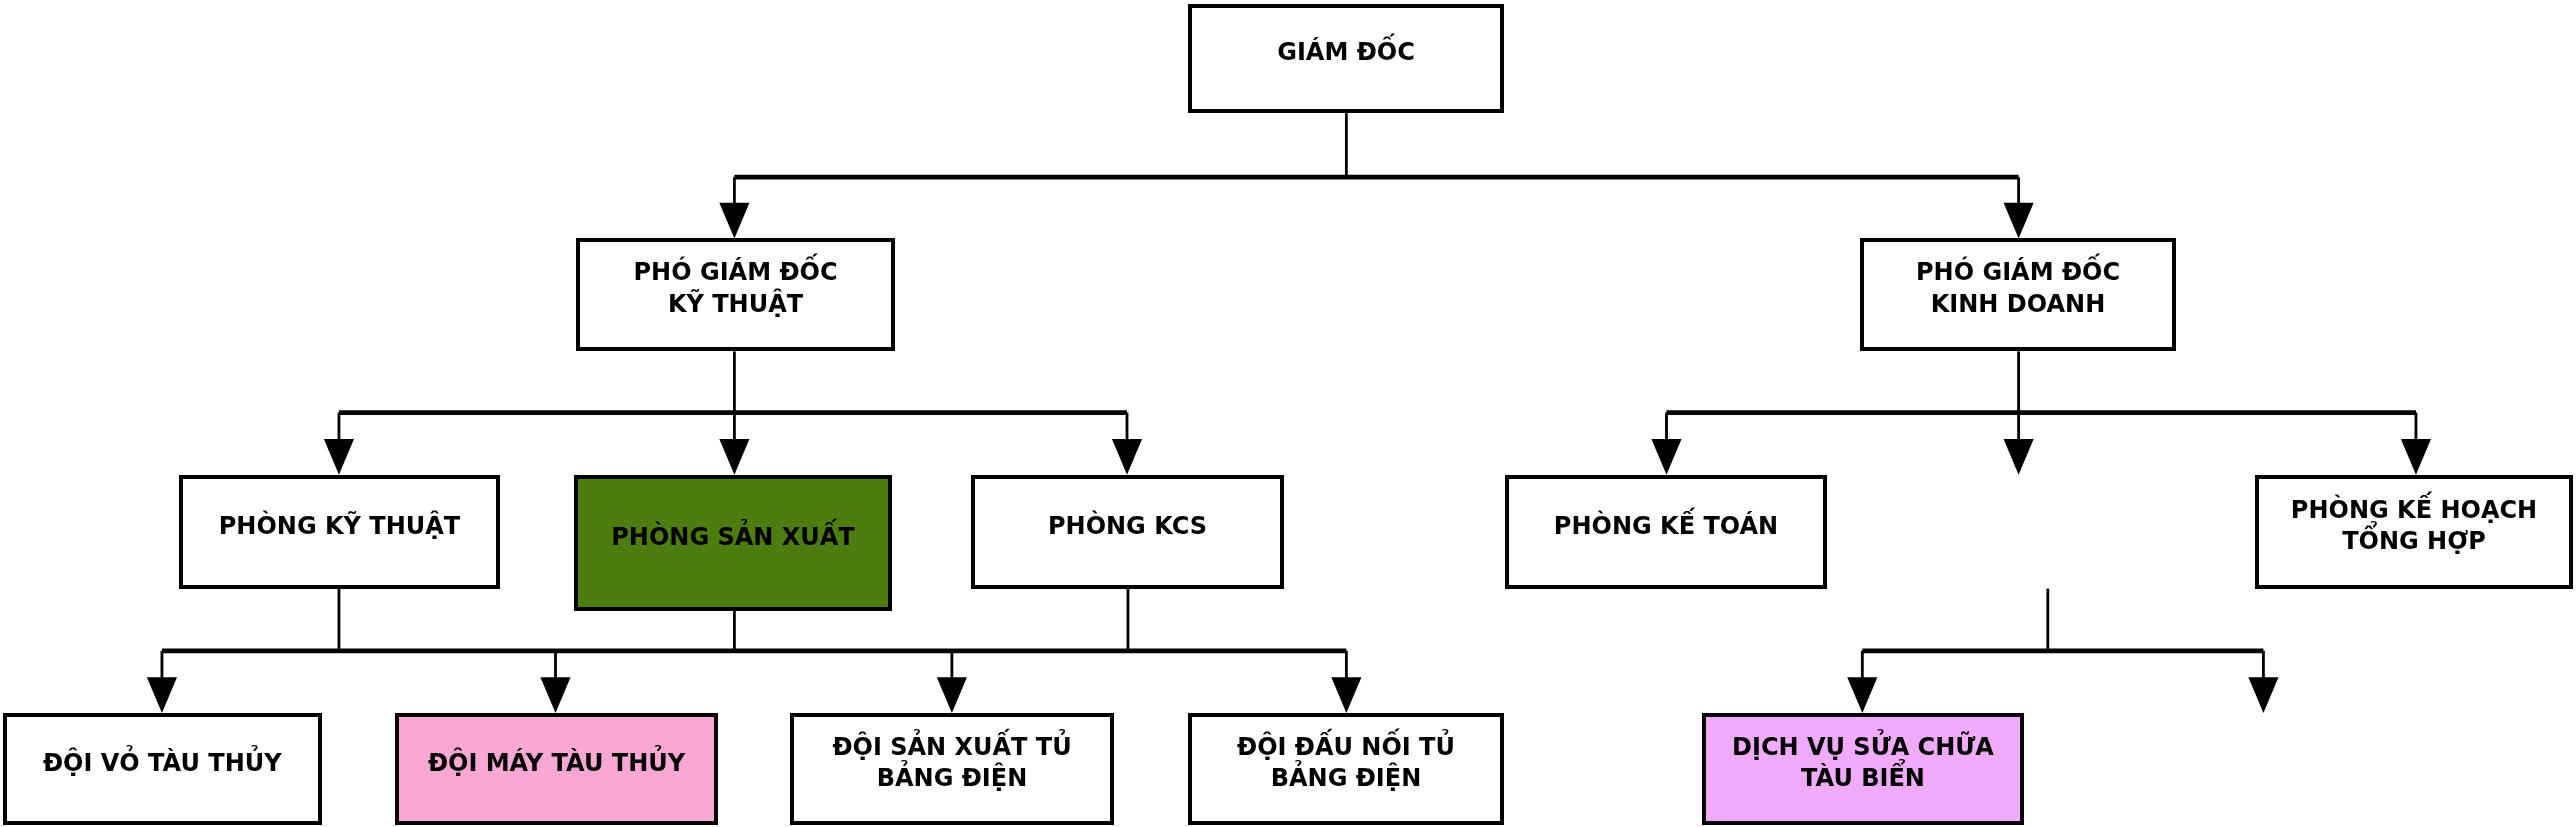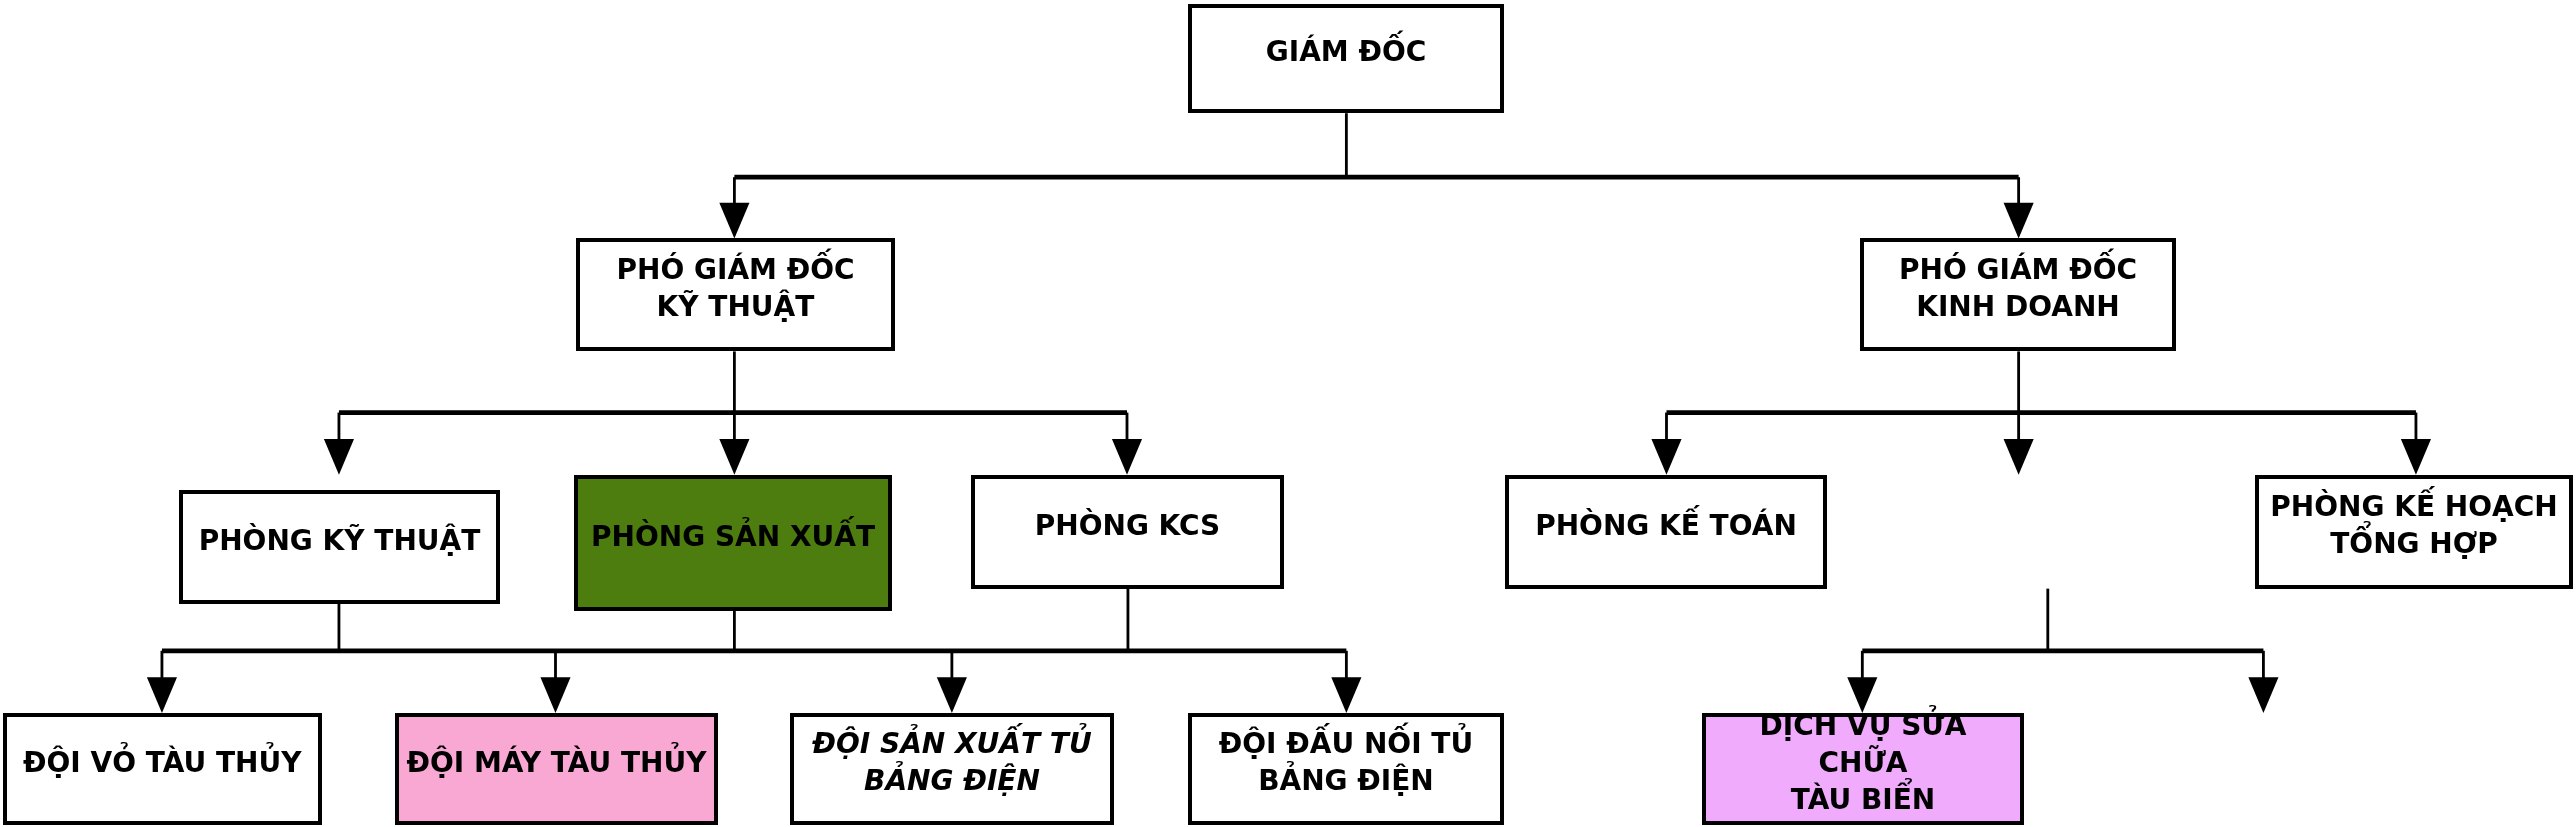--- a/index.html
+++ b/index.html
@@ -26,21 +26,21 @@
     position: absolute;
     box-sizing: border-box;
     border: 4.7px solid #000000;
     background: #ffffff;
     color: #000000;
     display: flex;
     align-items: center;
     justify-content: center;
     text-align: center;
     font-weight: bold;
-    font-size: 28px;
+    font-size: 24px;
     line-height: 1.32;
     white-space: pre-line;
     z-index: 2;
     padding: 1.9px 5.6px 13px 5.6px;
   }
 </style>
 </head>
 <body>
 
 <div id="diagram" style="width: 2576px; height: 828px; background: rgb(255, 255, 255);">
@@ -82,28 +82,28 @@
       <polygon points="995,719 1027,719 1011,757" fill="#000000"></polygon>
       <polygon points="1414,719 1446,719 1430,757" fill="#000000"></polygon>
       <polygon points="1962,719 1994,719 1978,757" fill="#000000"></polygon>
       <polygon points="2388,719 2420,719 2404,757" fill="#000000"></polygon>
     </svg>
     <div class="node" style="left: 1188px; top: 3.8px; width: 316px; height: 109px; border-color: rgb(0, 0, 0); background: rgb(255, 255, 255); color: rgb(0, 0, 0);"><span>GIÁM ĐỐC</span></div>
     <div class="node" style="left: 576px; top: 238px; width: 319px; height: 113px; border-color: rgb(0, 0, 0); background: rgb(255, 255, 255); color: rgb(0, 0, 0);"><span>PHÓ GIÁM ĐỐC
 KỸ THUẬT</span></div>
     <div class="node" style="left: 1860px; top: 238px; width: 316px; height: 113px; border-color: rgb(0, 0, 0); background: rgb(255, 255, 255); color: rgb(0, 0, 0);"><span>PHÓ GIÁM ĐỐC
 KINH DOANH</span></div>
-    <div class="node" style="left: 179px; top: 475px; width: 321px; height: 114px; border-color: rgb(0, 0, 0); background: rgb(255, 255, 255); color: rgb(0, 0, 0); margin-top: 15px;"><span>PHÒNG KỸ THUẬT</span></div>
+    <div class="node" style="left: 179px; top: 475px; width: 321px; height: 114px; border-color: rgb(0, 0, 0); background: rgb(255, 255, 255); color: rgb(0, 0, 0);"><span>PHÒNG KỸ THUẬT</span></div>
     <div class="node" style="left: 574px; top: 475px; width: 318px; height: 136px; border-color: rgb(0, 0, 0); background: #4d7c0f; color: rgb(0, 0, 0);"><span>PHÒNG SẢN XUẤT</span></div>
     <div class="node" style="left: 971px; top: 475px; width: 313px; height: 114px; border-color: rgb(0, 0, 0); background: rgb(255, 255, 255); color: rgb(0, 0, 0);"><span>PHÒNG KCS</span></div>
     <div class="node" style="left: 1505px; top: 475px; width: 322px; height: 114px; border-color: rgb(0, 0, 0); background: rgb(255, 255, 255); color: rgb(0, 0, 0);"><span>PHÒNG KẾ TOÁN</span></div>
     <div class="node" style="left: 2255px; top: 475px; width: 318px; height: 114px; border-color: rgb(0, 0, 0); background: rgb(255, 255, 255); color: rgb(0, 0, 0);"><span>PHÒNG KẾ HOẠCH
 TỔNG HỢP</span></div>
     <div class="node" style="left: 2.8px; top: 713px; width: 319px; height: 112px; border-color: rgb(0, 0, 0); background: rgb(255, 255, 255); color: rgb(0, 0, 0);"><span>ĐỘI VỎ TÀU THỦY</span></div>
     <div class="node" style="left: 395px; top: 713px; width: 323px; height: 112px; border-color: rgb(0, 0, 0); background: #f9a8d4; color: rgb(0, 0, 0);"><span>ĐỘI MÁY TÀU THỦY</span></div>
-    <div class="node" style="left: 790px; top: 713px; width: 324px; height: 112px; border-color: rgb(0, 0, 0); background: rgb(255, 255, 255); color: rgb(0, 0, 0); font-style: italic;"><span>ĐỘI SẢN XUẤT TỦ
+    <div class="node" style="left: 790px; top: 713px; width: 324px; height: 112px; border-color: rgb(0, 0, 0); background: rgb(255, 255, 255); color: rgb(0, 0, 0);"><span>ĐỘI SẢN XUẤT TỦ
 BẢNG ĐIỆN</span></div>
     <div class="node" style="left: 1188px; top: 713px; width: 316px; height: 112px; border-color: rgb(0, 0, 0); background: rgb(255, 255, 255); color: rgb(0, 0, 0);"><span>ĐỘI ĐẤU NỐI TỦ
 BẢNG ĐIỆN</span></div>
     <div class="node" style="left: 1702px; top: 713px; width: 322px; height: 112px; border-color: rgb(0, 0, 0); background: #f0abfc; color: rgb(0, 0, 0);"><span>DỊCH VỤ SỬA CHỮA
 TÀU BIỂN</span></div>
   </div>
 
 
 </body></html>

